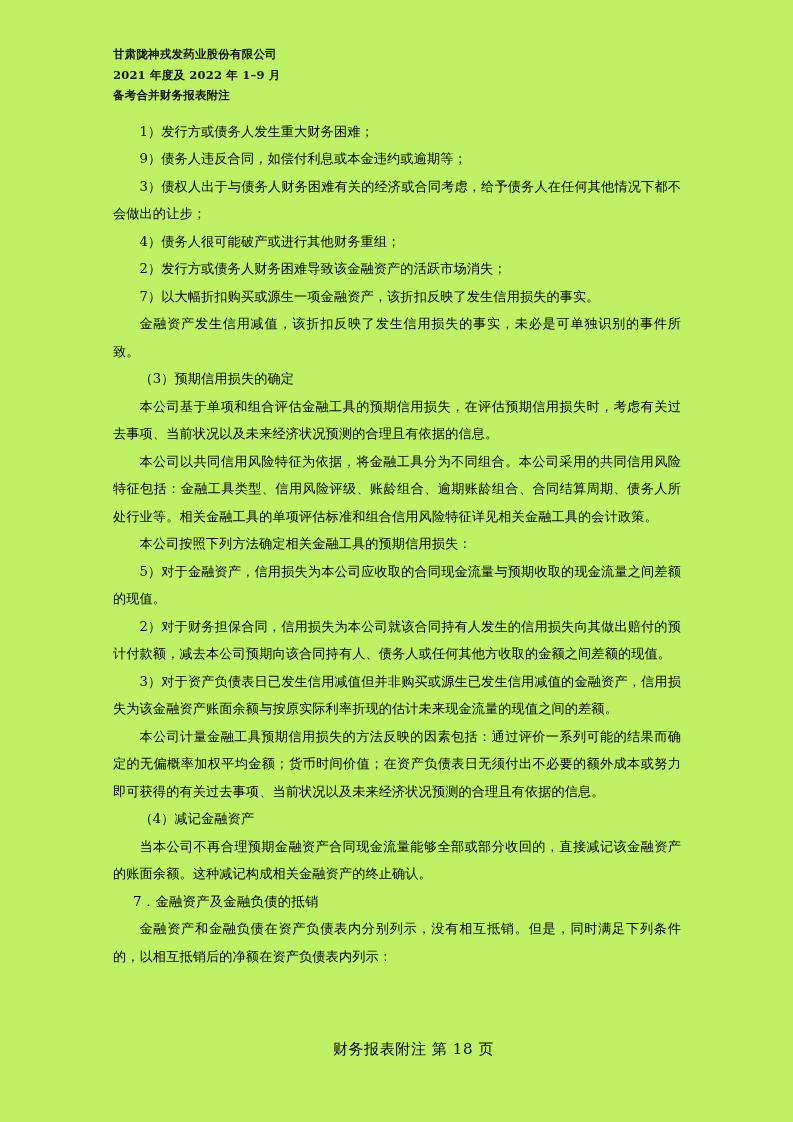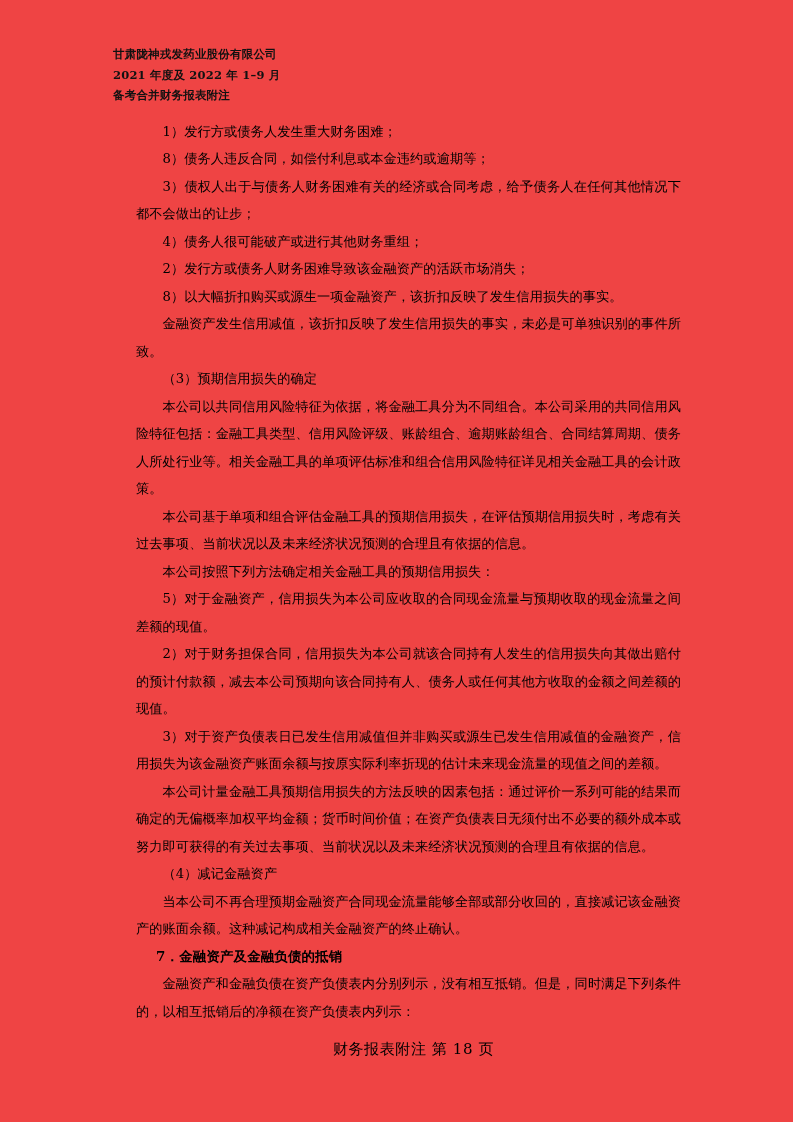--- a/index.html
+++ b/index.html
@@ -4,21 +4,21 @@
 <style>
   html, body {
     margin: 0;
     padding: 0;
     background: #7a7a7a;
   }
   .page {
     position: relative;
     width: 793px;
     height: 1122px;
-    background: #ef4444;
+    background: #bef264;
     margin: 0 auto;
     box-sizing: border-box;
     font-family: "DejaVu Serif", "Liberation Serif", serif;
     color: #000000;
     overflow: hidden;
   }
   .content {
     position: absolute;
     left: 113px;
     top: 44px;
@@ -30,38 +30,37 @@
     font-family: "DejaVu Serif", "Liberation Serif", serif;
     font-weight: bold;
     letter-spacing: 0.2px;
     color: #111;
   }
   .header div {
     white-space: nowrap;
   }
   .body-block {
     margin-top: 12px;
-    margin-left: 23px;
   }
   p.para {
     margin: 0;
     font-size: 13.2px;
     line-height: 27.5px;
     text-align: justify;
     text-justify: inter-ideograph;
     letter-spacing: 0.1px;
   }
   p.indent {
     text-indent: 2em;
   }
   p.heading {
     margin: 0;
     font-size: 13.4px;
     line-height: 27.5px;
-    font-weight: bold;
+    font-weight: normal;
     text-indent: 1.5em;
     letter-spacing: 0.2px;
   }
   .footer {
     position: absolute;
     left: 0;
     top: 1040px;
     width: 793px;
     text-align: center;
     font-size: 15px;
@@ -78,29 +77,29 @@
   <div class="content">
 
     <div class="header">
       <div>甘肃陇神戎发药业股份有限公司</div>
       <div>2021 年度及 2022 年 1–9 月</div>
       <div>备考合并财务报表附注</div>
     </div>
 
     <div class="body-block">
       <p class="para indent">1）发行方或债务人发生重大财务困难；</p>
-      <p class="para indent">8）债务人违反合同，如偿付利息或本金违约或逾期等；</p>
+      <p class="para indent">9）债务人违反合同，如偿付利息或本金违约或逾期等；</p>
       <p class="para indent">3）债权人出于与债务人财务困难有关的经济或合同考虑，给予债务人在任何其他情况下都不会做出的让步；</p>
       <p class="para indent">4）债务人很可能破产或进行其他财务重组；</p>
       <p class="para indent">2）发行方或债务人财务困难导致该金融资产的活跃市场消失；</p>
-      <p class="para indent">8）以大幅折扣购买或源生一项金融资产，该折扣反映了发生信用损失的事实。</p>
+      <p class="para indent">7）以大幅折扣购买或源生一项金融资产，该折扣反映了发生信用损失的事实。</p>
       <p class="para indent">金融资产发生信用减值，该折扣反映了发生信用损失的事实，未必是可单独识别的事件所致。</p>
       <p class="para indent">（3）预期信用损失的确定</p>
+      <p class="para indent">本公司基于单项和组合评估金融工具的预期信用损失，在评估预期信用损失时，考虑有关过去事项、当前状况以及未来经济状况预测的合理且有依据的信息。</p>
       <p class="para indent">本公司以共同信用风险特征为依据，将金融工具分为不同组合。本公司采用的共同信用风险特征包括：金融工具类型、信用风险评级、账龄组合、逾期账龄组合、合同结算周期、债务人所处行业等。相关金融工具的单项评估标准和组合信用风险特征详见相关金融工具的会计政策。</p>
-      <p class="para indent">本公司基于单项和组合评估金融工具的预期信用损失，在评估预期信用损失时，考虑有关过去事项、当前状况以及未来经济状况预测的合理且有依据的信息。</p>
       <p class="para indent">本公司按照下列方法确定相关金融工具的预期信用损失：</p>
       <p class="para indent">5）对于金融资产，信用损失为本公司应收取的合同现金流量与预期收取的现金流量之间差额的现值。</p>
       <p class="para indent">2）对于财务担保合同，信用损失为本公司就该合同持有人发生的信用损失向其做出赔付的预计付款额，减去本公司预期向该合同持有人、债务人或任何其他方收取的金额之间差额的现值。</p>
       <p class="para indent">3）对于资产负债表日已发生信用减值但并非购买或源生已发生信用减值的金融资产，信用损失为该金融资产账面余额与按原实际利率折现的估计未来现金流量的现值之间的差额。</p>
       <p class="para indent">本公司计量金融工具预期信用损失的方法反映的因素包括：通过评价一系列可能的结果而确定的无偏概率加权平均金额；货币时间价值；在资产负债表日无须付出不必要的额外成本或努力即可获得的有关过去事项、当前状况以及未来经济状况预测的合理且有依据的信息。</p>
       <p class="para indent">（4）减记金融资产</p>
       <p class="para indent">当本公司不再合理预期金融资产合同现金流量能够全部或部分收回的，直接减记该金融资产的账面余额。这种减记构成相关金融资产的终止确认。</p>
       <p class="heading">7．金融资产及金融负债的抵销</p>
       <p class="para indent">金融资产和金融负债在资产负债表内分别列示，没有相互抵销。但是，同时满足下列条件的，以相互抵销后的净额在资产负债表内列示：</p>
     </div>

